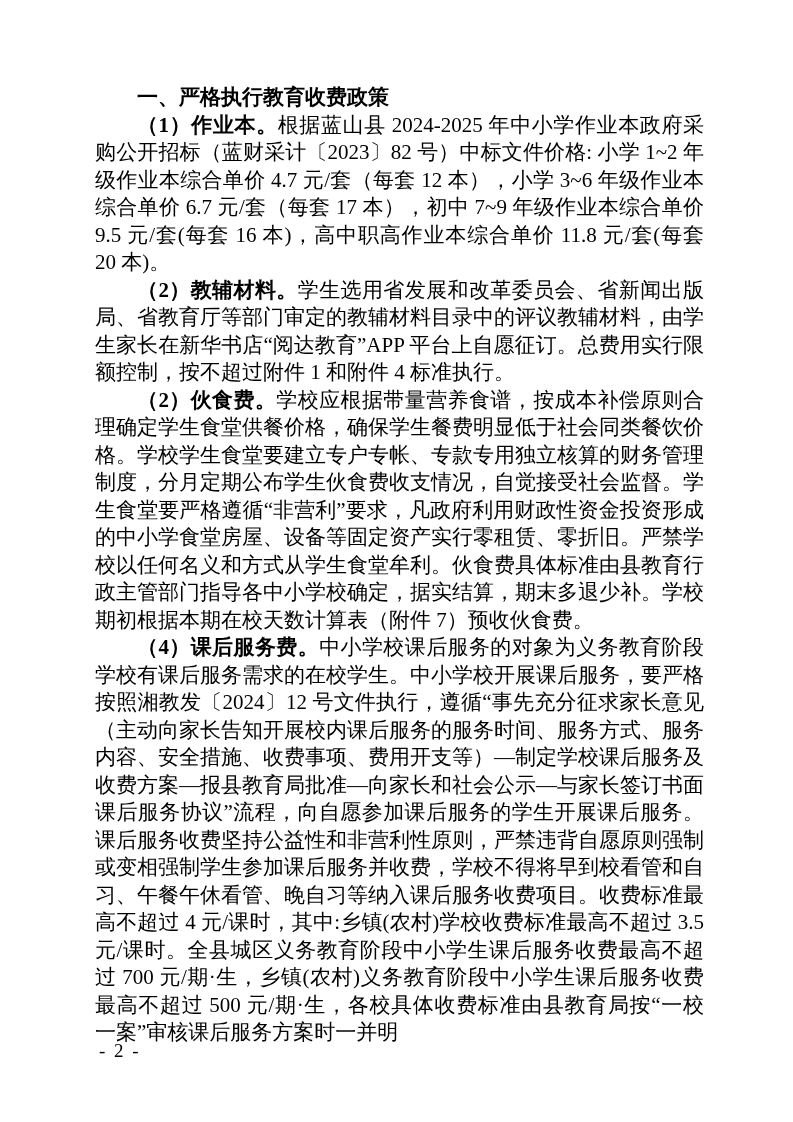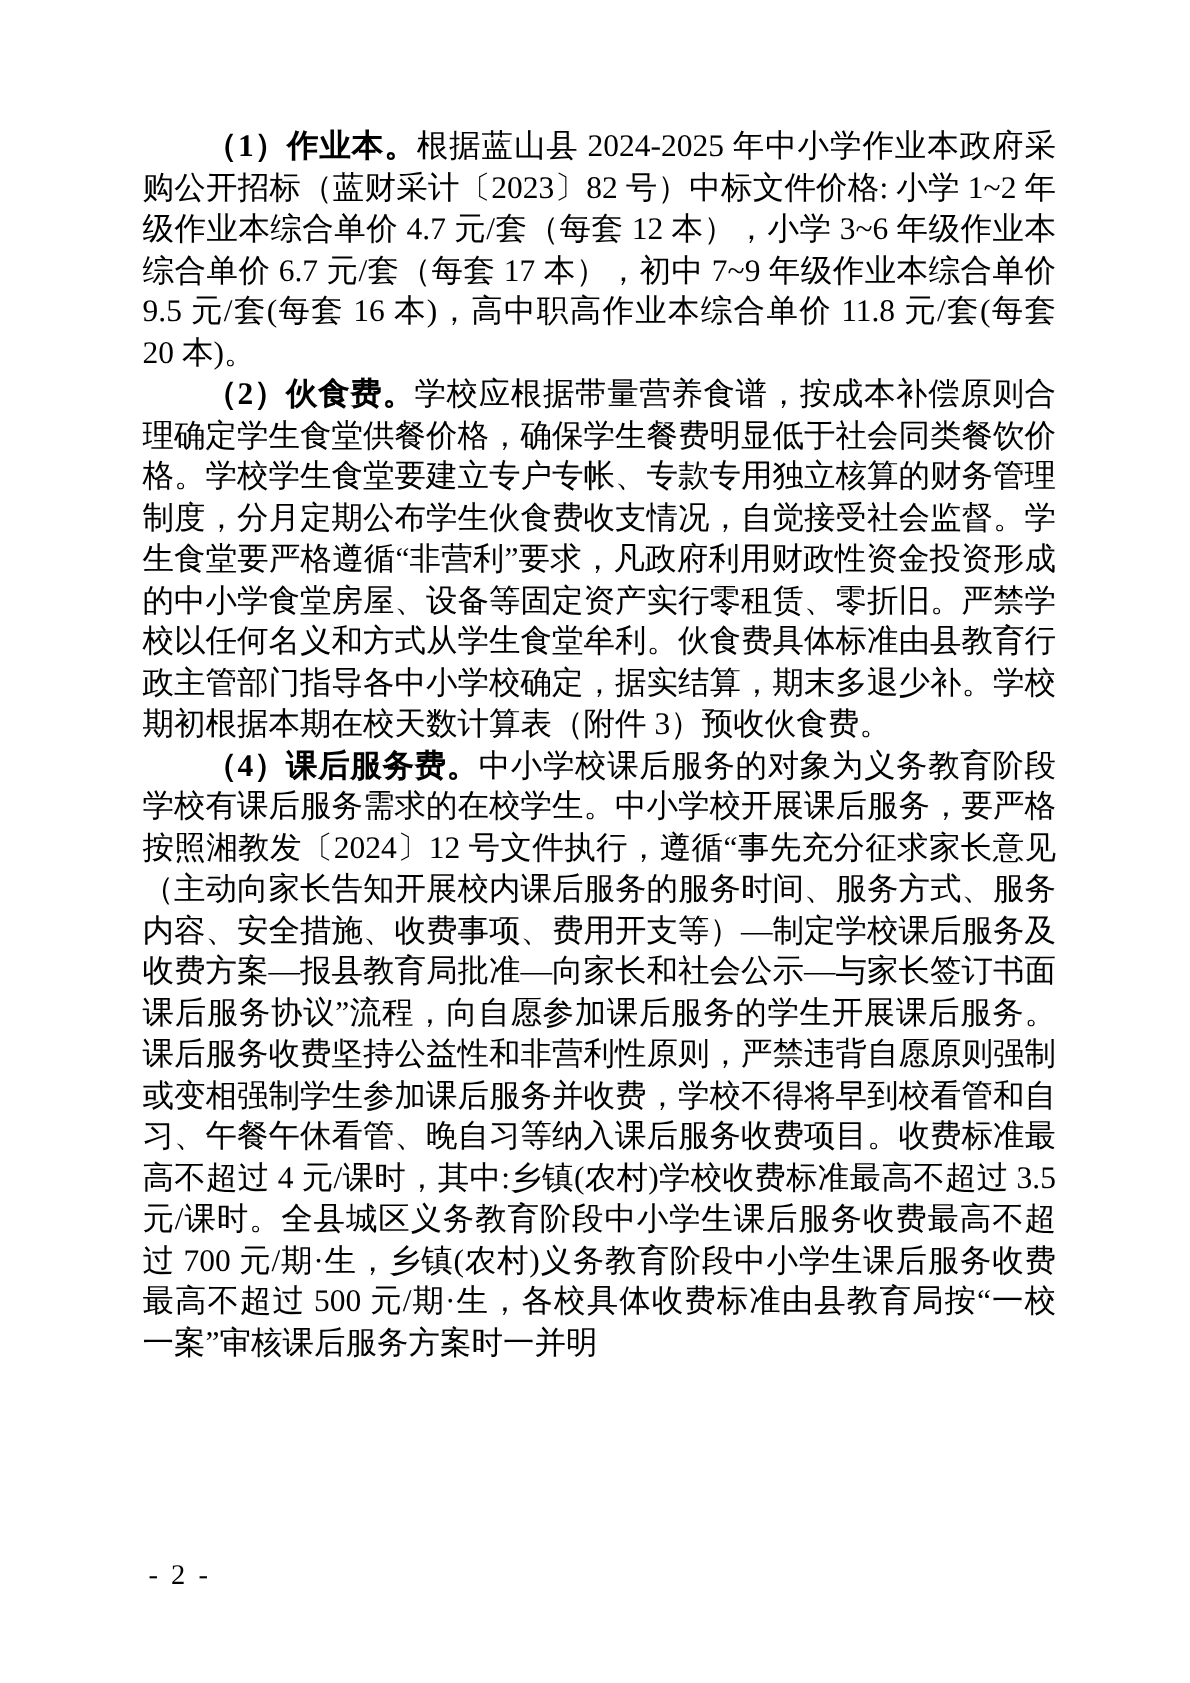--- a/index.html
+++ b/index.html
@@ -40,18 +40,20 @@
     top: 1040px;
     font-size: 19px;
     letter-spacing: 2px;
   }
 </style>
 </head>
 <body>
 
 <div class="page">
   <div class="content">
+    <p class="doc-heading">一、严格执行教育收费政策</p>
     <p><span class="lead">（1）作业本。</span><span>根据蓝山县 2024-2025 年中小学作业本政府采购公开招标（蓝财采计〔2023〕82 号）中标文件价格: 小学 1~2 年级作业本综合单价 4.7 元/套（每套 12 本），小学 3~6 年级作业本综合单价 6.7 元/套（每套 17 本），初中 7~9 年级作业本综合单价 9.5 元/套(每套 16 本)，高中职高作业本综合单价 11.8 元/套(每套 20 本)。</span></p>
-    <p><span class="lead">（2）伙食费。</span><span>学校应根据带量营养食谱，按成本补偿原则合理确定学生食堂供餐价格，确保学生餐费明显低于社会同类餐饮价格。学校学生食堂要建立专户专帐、专款专用独立核算的财务管理制度，分月定期公布学生伙食费收支情况，自觉接受社会监督。学生食堂要严格遵循“非营利”要求，凡政府利用财政性资金投资形成的中小学食堂房屋、设备等固定资产实行零租赁、零折旧。严禁学校以任何名义和方式从学生食堂牟利。伙食费具体标准由县教育行政主管部门指导各中小学校确定，据实结算，期末多退少补。学校期初根据本期在校天数计算表（附件 3）预收伙食费。</span></p>
+    <p><span class="lead">（2）教辅材料。</span><span>学生选用省发展和改革委员会、省新闻出版局、省教育厅等部门审定的教辅材料目录中的评议教辅材料，由学生家长在新华书店“阅达教育”APP 平台上自愿征订。总费用实行限额控制，按不超过附件 1 和附件 4 标准执行。</span></p>
+    <p><span class="lead">（2）伙食费。</span><span>学校应根据带量营养食谱，按成本补偿原则合理确定学生食堂供餐价格，确保学生餐费明显低于社会同类餐饮价格。学校学生食堂要建立专户专帐、专款专用独立核算的财务管理制度，分月定期公布学生伙食费收支情况，自觉接受社会监督。学生食堂要严格遵循“非营利”要求，凡政府利用财政性资金投资形成的中小学食堂房屋、设备等固定资产实行零租赁、零折旧。严禁学校以任何名义和方式从学生食堂牟利。伙食费具体标准由县教育行政主管部门指导各中小学校确定，据实结算，期末多退少补。学校期初根据本期在校天数计算表（附件 7）预收伙食费。</span></p>
     <p><span class="lead">（4）课后服务费。</span><span>中小学校课后服务的对象为义务教育阶段学校有课后服务需求的在校学生。中小学校开展课后服务，要严格按照湘教发〔2024〕12 号文件执行，遵循“事先充分征求家长意见（主动向家长告知开展校内课后服务的服务时间、服务方式、服务内容、安全措施、收费事项、费用开支等）—制定学校课后服务及收费方案—报县教育局批准—向家长和社会公示—与家长签订书面课后服务协议”流程，向自愿参加课后服务的学生开展课后服务。课后服务收费坚持公益性和非营利性原则，严禁违背自愿原则强制或变相强制学生参加课后服务并收费，学校不得将早到校看管和自习、午餐午休看管、晚自习等纳入课后服务收费项目。收费标准最高不超过 4 元/课时，其中:乡镇(农村)学校收费标准最高不超过 3.5 元/课时。全县城区义务教育阶段中小学生课后服务收费最高不超过 700 元/期·生，乡镇(农村)义务教育阶段中小学生课后服务收费最高不超过 500 元/期·生，各校具体收费标准由县教育局按“一校一案”审核课后服务方案时一并明</span></p>
   </div>
   <div class="page-number">- 2 -</div>
 </div>
 
 </body></html>

